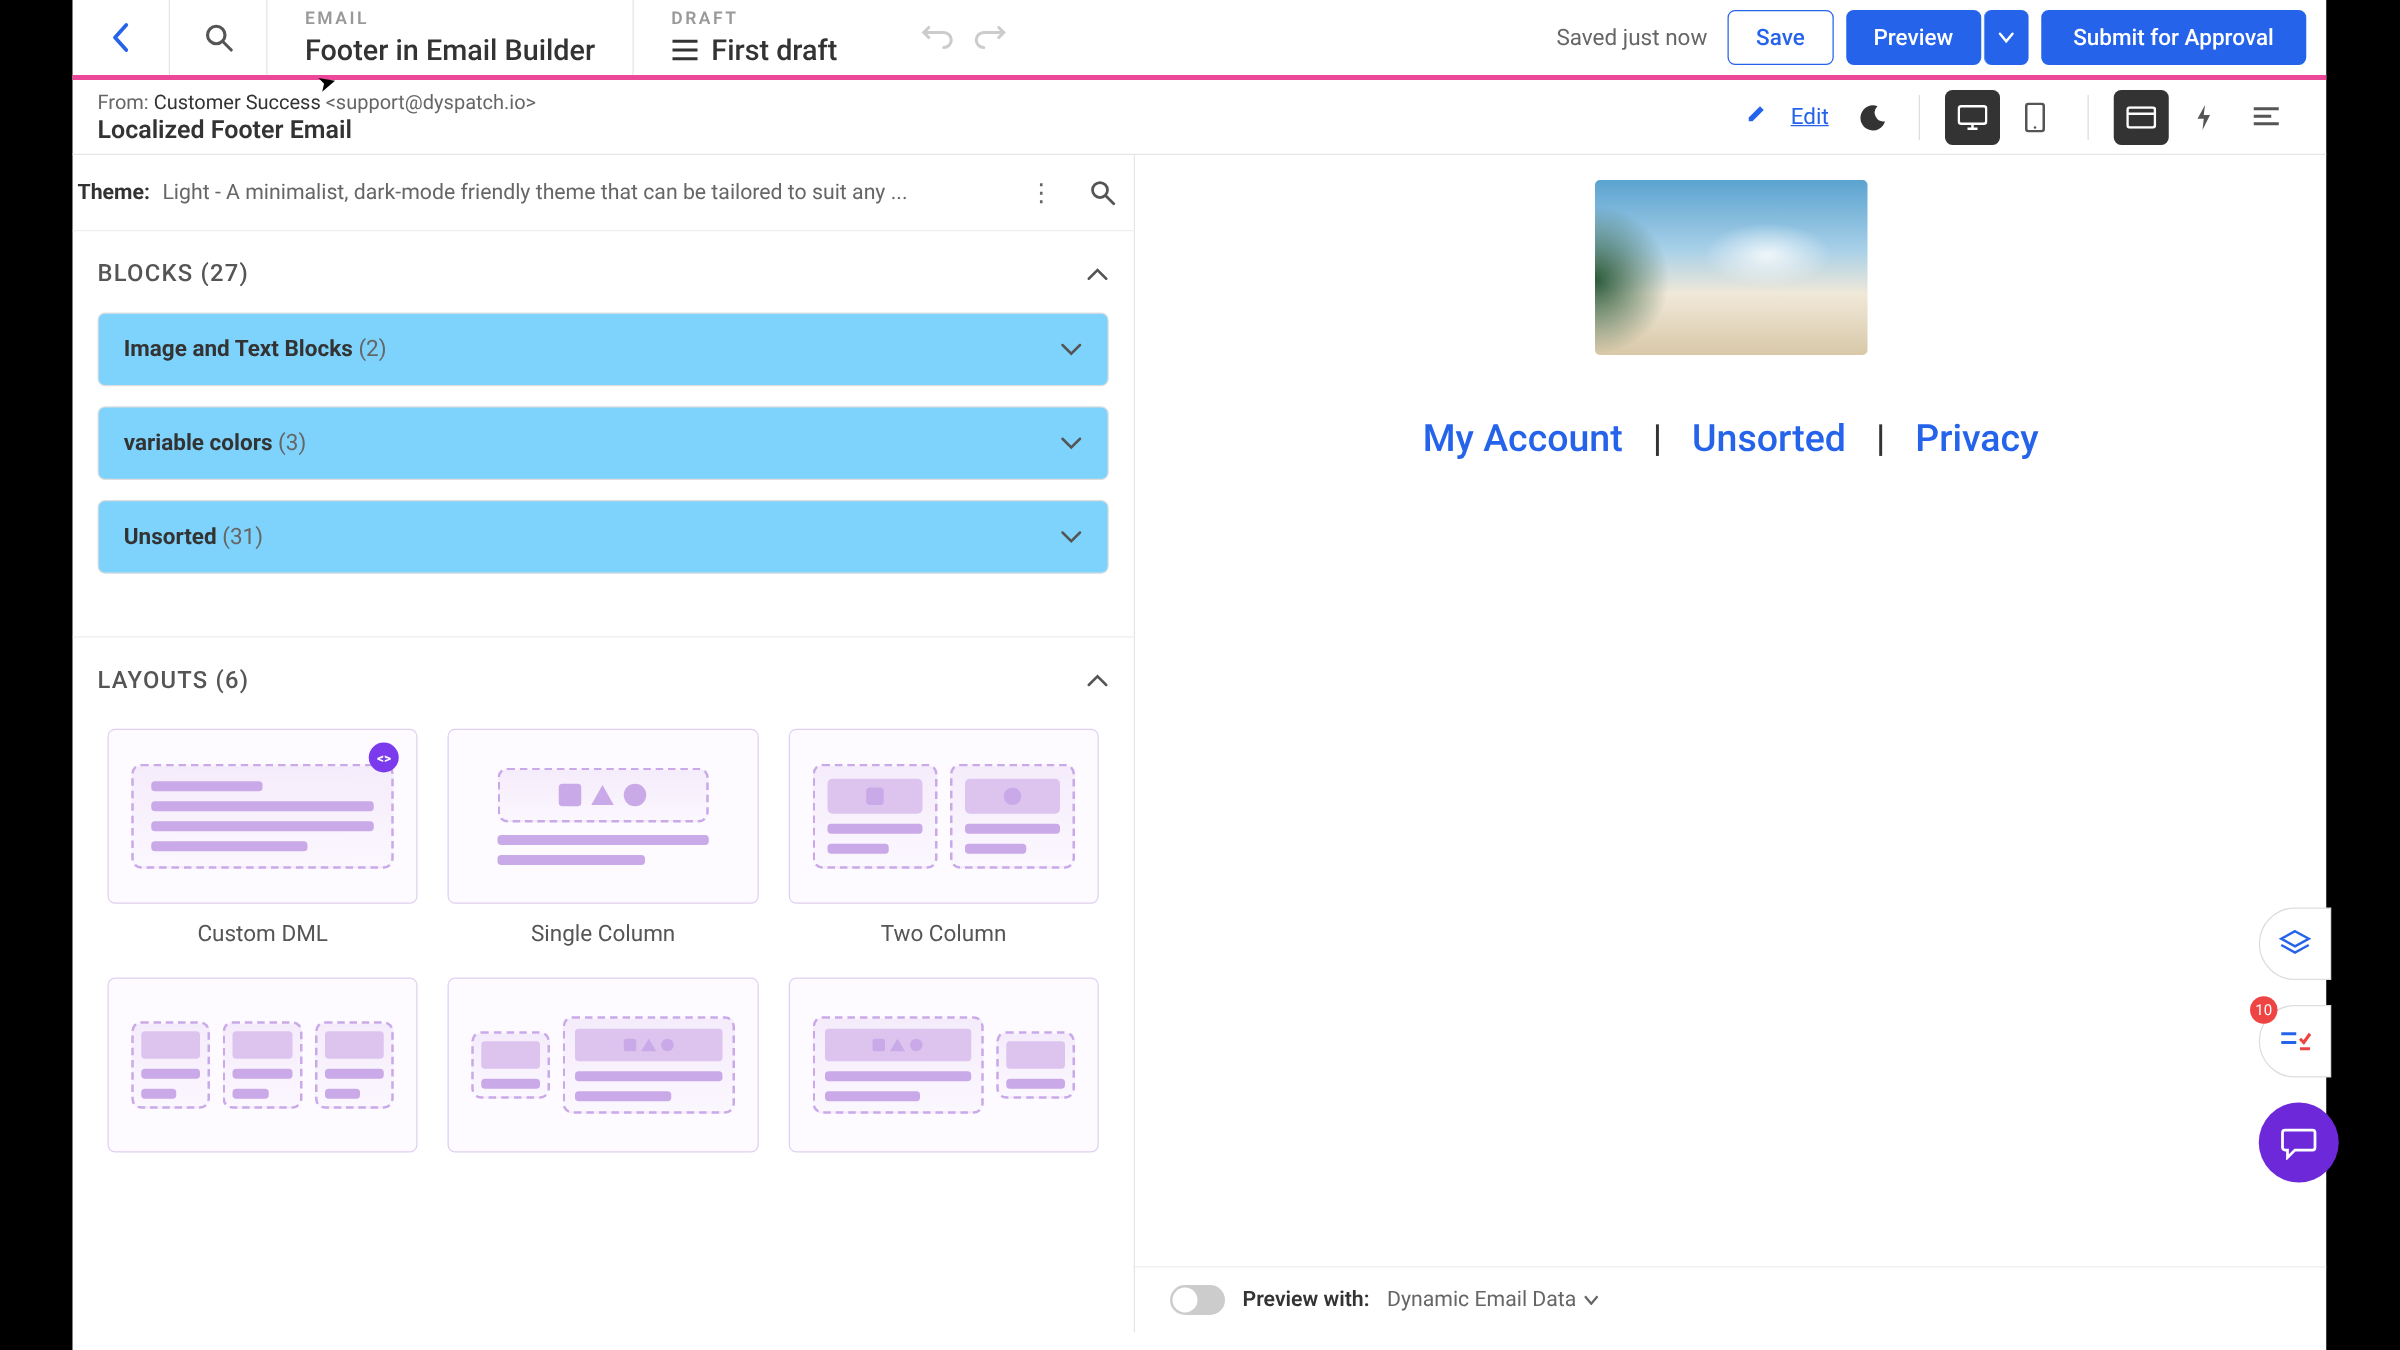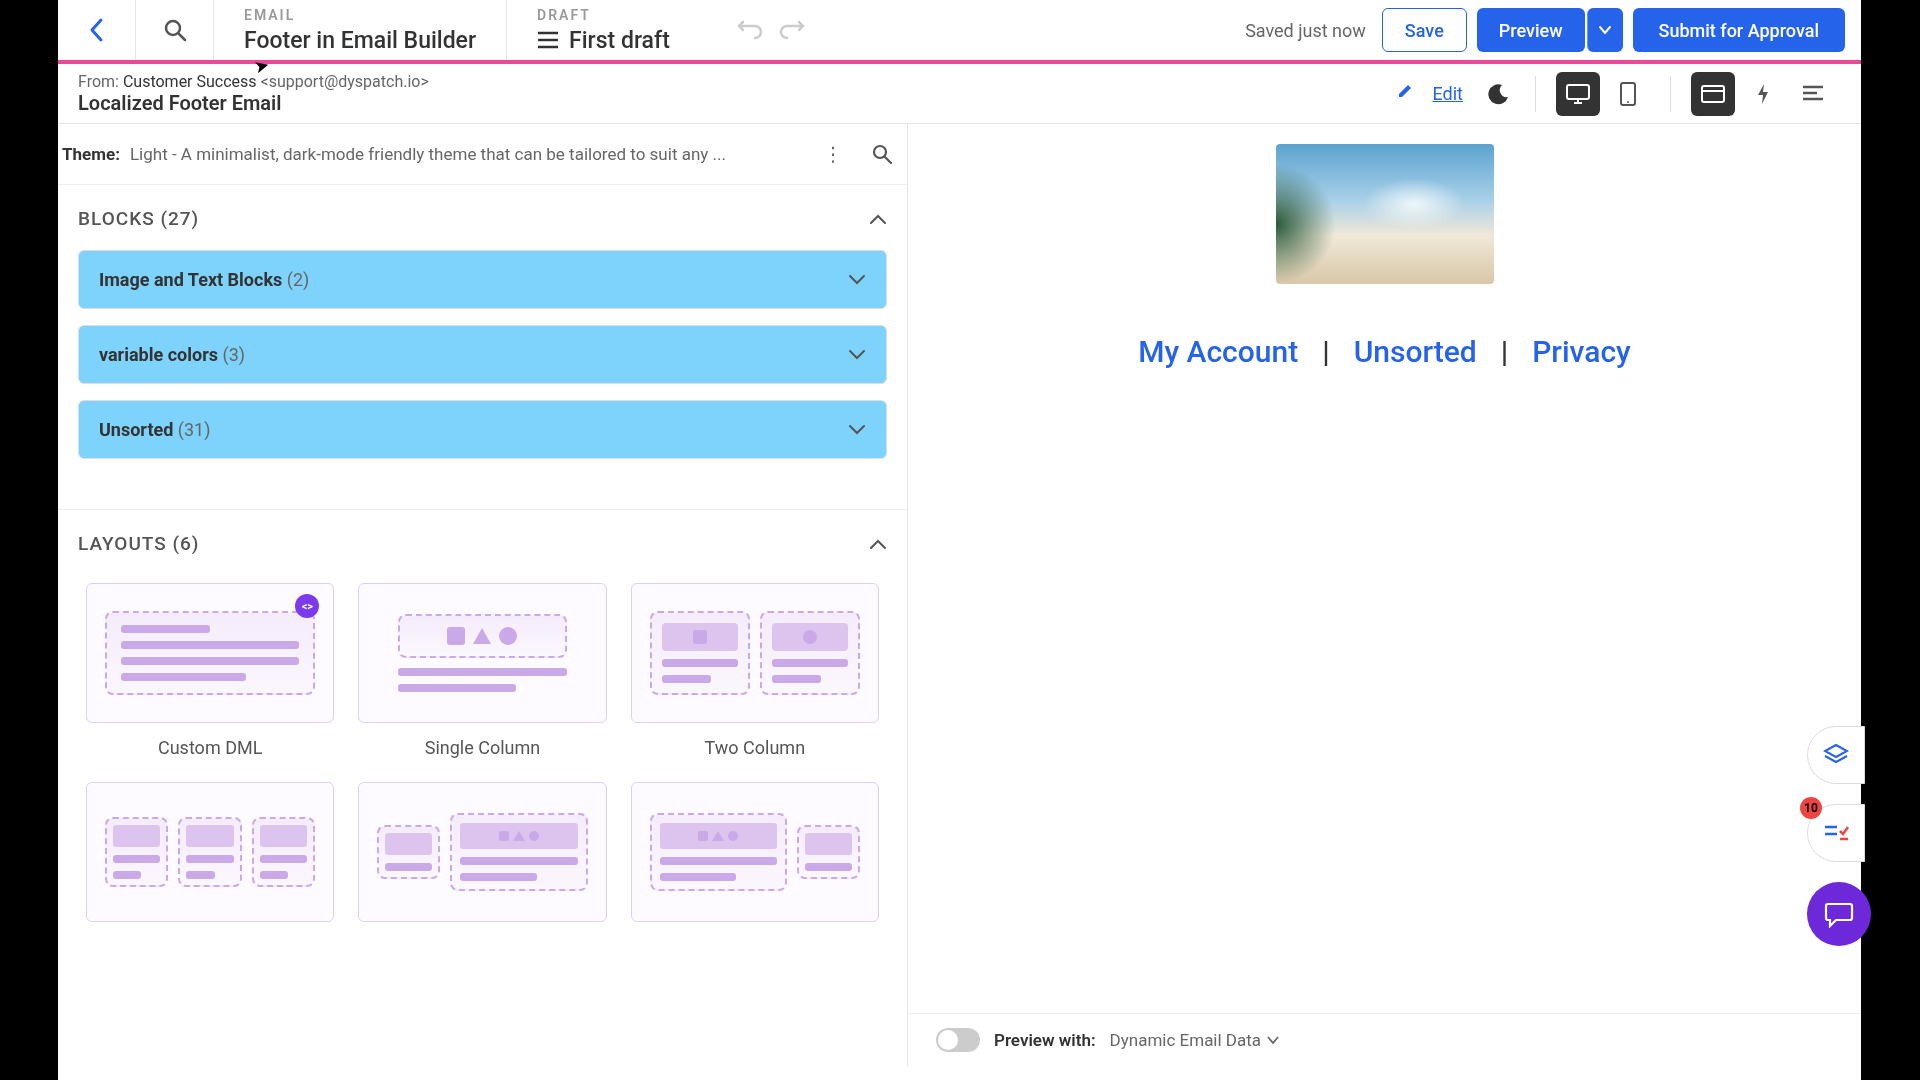--- a/index.html
+++ b/index.html
@@ -85,21 +85,21 @@
 .preview-footer { display: flex; align-items: center; padding: 14px 28px; border-top: 1px solid #eee; gap: 14px; }
 .toggle { width: 44px; height: 24px; border-radius: 12px; background: #ccc; position: relative; cursor: pointer; }
 .toggle::after { content: ''; position: absolute; left: 2px; top: 2px; width: 20px; height: 20px; background: #fff; border-radius: 50%; }
 .pf-label { font-size: 17px; font-weight: 600; color: #333; }
 .pf-value { font-size: 17px; color: #666; display: flex; align-items: center; gap: 6px; cursor: pointer; }
 
 
 .float-btns { position: absolute; right: -4px; bottom: 120px; display: flex; flex-direction: column; gap: 20px; align-items: flex-end; }
 .fb { width: 58px; height: 58px; border-radius: 50% 0 0 50%; background: #fff; border: 1px solid #ddd; display: flex; align-items: center; justify-content: center; cursor: pointer; color: #2563eb; font-size: 22px; position: relative; }
 .fb.purple { background: #6d28d9; border: none; color: #fff; width: 64px; height: 64px; border-radius: 50%; margin-right: -6px; }
-.fb .badge { position: absolute; top: -8px; left: -8px; background: #ef4444; color: #000000; font-size: 12px; width: 22px; height: 22px; border-radius: 50%; display: flex; align-items: center; justify-content: center; font-weight: bold; }
+.fb .badge { position: absolute; top: -8px; left: -8px; background: #ef4444; color: #ffffff; font-size: 12px; width: 22px; height: 22px; border-radius: 50%; display: flex; align-items: center; justify-content: center; font-weight: normal; }
 
 .cursor { position: absolute; left: 196px; top: 55px; font-size: 18px; color: #000; pointer-events: none; transform: rotate(-15deg); }
 
 svg { display: block; }
 </style>
 </head>
 <body>
 
 <div class="app">
 

